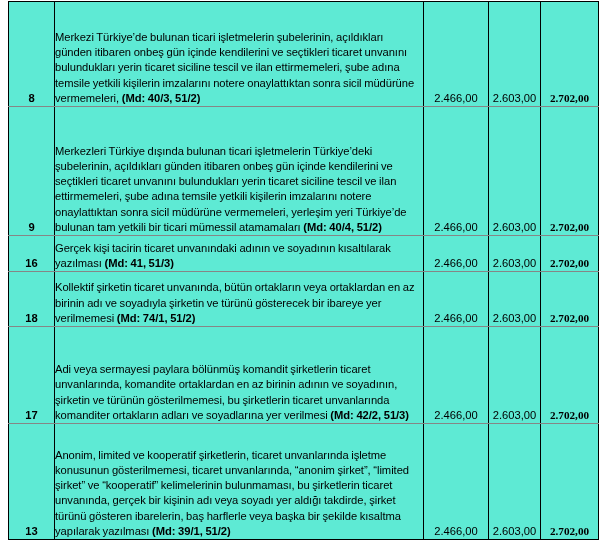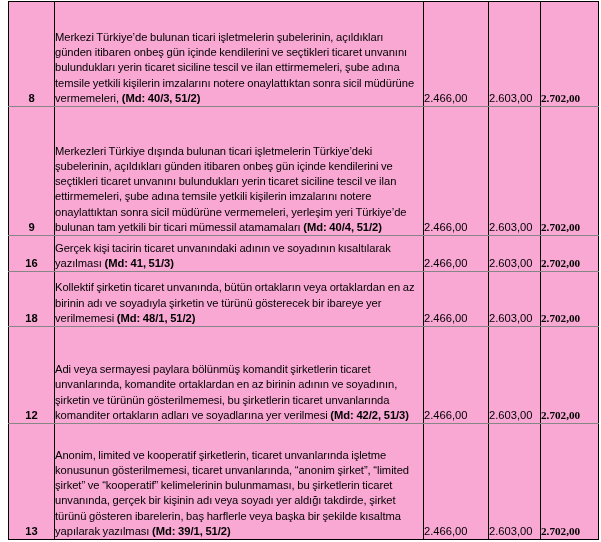--- a/index.html
+++ b/index.html
@@ -36,39 +36,39 @@
 
   table.fee-table td {
     border-left: 1.2px solid #000000;
     border-right: 1.2px solid #000000;
     border-top: 1px solid #868686;
     border-bottom: 1px solid #868686;
     padding: 0;
     vertical-align: bottom;
     font-size: 11.2px;
     line-height: 15.2px;
-    background: #f9a8d4;
+    background: #5eead4;
   }
   table.fee-table tr.r-top td { border-top: 1.2px solid #000000; }
   table.fee-table tr.r-bottom td { border-bottom: 1.2px solid #000000; }
 
   td.cell-no {
     text-align: center;
     font-weight: bold;
     font-size: 11px;
     padding-bottom: 2px;
   }
   td.cell-desc {
     text-align: left;
     padding: 0 4px 2px 5px;
     word-spacing: -0.4px;
     letter-spacing: -0.05px;
   }
   td.cell-val {
-    text-align: left;
+    text-align: center;
     padding: 0 4px 2px 3px;
     font-size: 11px;
     white-space: nowrap;
   }
   td.cell-val.strong { font-weight: bold; font-family: Liberation Serif, serif; }
 
   .desc-body { display: block; }
   .desc-ref { font-weight: bold; }
 
   .pad-top-1 { padding-top: 12px; }
@@ -117,29 +117,29 @@
             <span class="desc-body"><span>Gerçek kişi tacirin ticaret unvanındaki adının ve soyadının kısaltılarak yazılması </span><span class="desc-ref">(Md: 41, 51/3)</span></span>
           </td>
         <td class="cell-val">2.466,00</td>
         <td class="cell-val">2.603,00</td>
         <td class="cell-val strong">2.702,00</td>
       </tr>
 
       <tr style="height:55px;">
         <td class="cell-no">18</td>
         <td class="cell-desc pad-top-4">
-            <span class="desc-body"><span>Kollektif şirketin ticaret unvanında, bütün ortakların veya ortaklardan en az birinin adı ve soyadıyla şirketin ve türünü gösterecek bir ibareye yer verilmemesi </span><span class="desc-ref">(Md: 48/1, 51/2)</span></span>
+            <span class="desc-body"><span>Kollektif şirketin ticaret unvanında, bütün ortakların veya ortaklardan en az birinin adı ve soyadıyla şirketin ve türünü gösterecek bir ibareye yer verilmemesi </span><span class="desc-ref">(Md: 74/1, 51/2)</span></span>
           </td>
         <td class="cell-val">2.466,00</td>
         <td class="cell-val">2.603,00</td>
         <td class="cell-val strong">2.702,00</td>
       </tr>
 
       <tr style="height:97px;">
-        <td class="cell-no">12</td>
+        <td class="cell-no">17</td>
         <td class="cell-desc pad-top-3">
             <span class="desc-body"><span>Adi veya sermayesi paylara bölünmüş komandit şirketlerin ticaret unvanlarında, komandite ortaklardan en az birinin adının ve soyadının, şirketin ve türünün gösterilmemesi, bu şirketlerin ticaret unvanlarında komanditer ortakların adları ve soyadlarına yer verilmesi </span><span class="desc-ref">(Md: 42/2, 51/3)</span></span>
           </td>
         <td class="cell-val">2.466,00</td>
         <td class="cell-val">2.603,00</td>
         <td class="cell-val strong">2.702,00</td>
       </tr>
 
       <tr class="r-bottom" style="height:116px;">
         <td class="cell-no">13</td>

